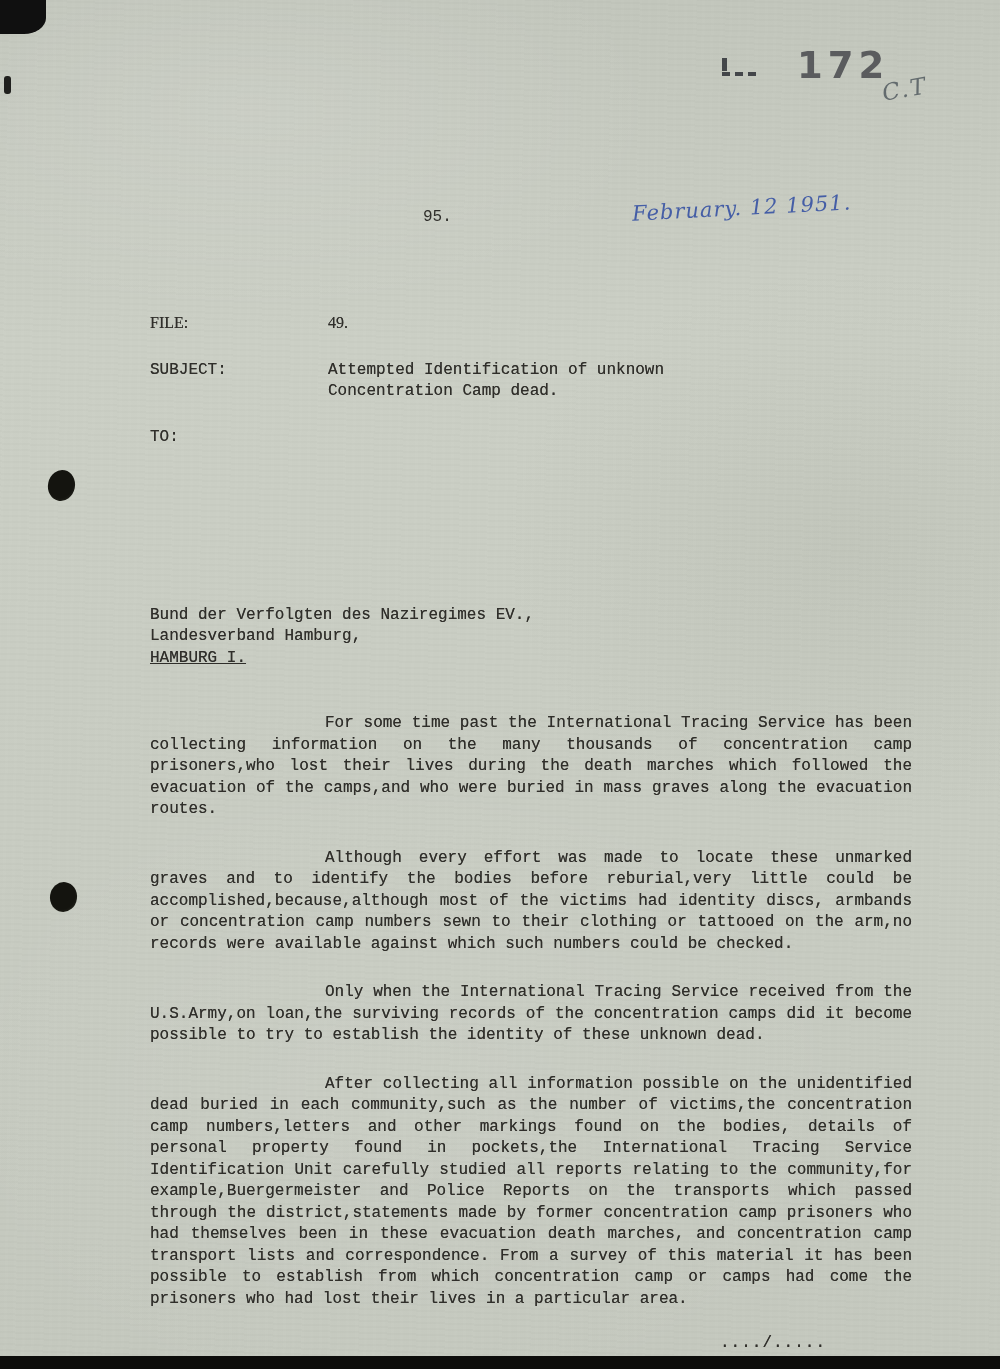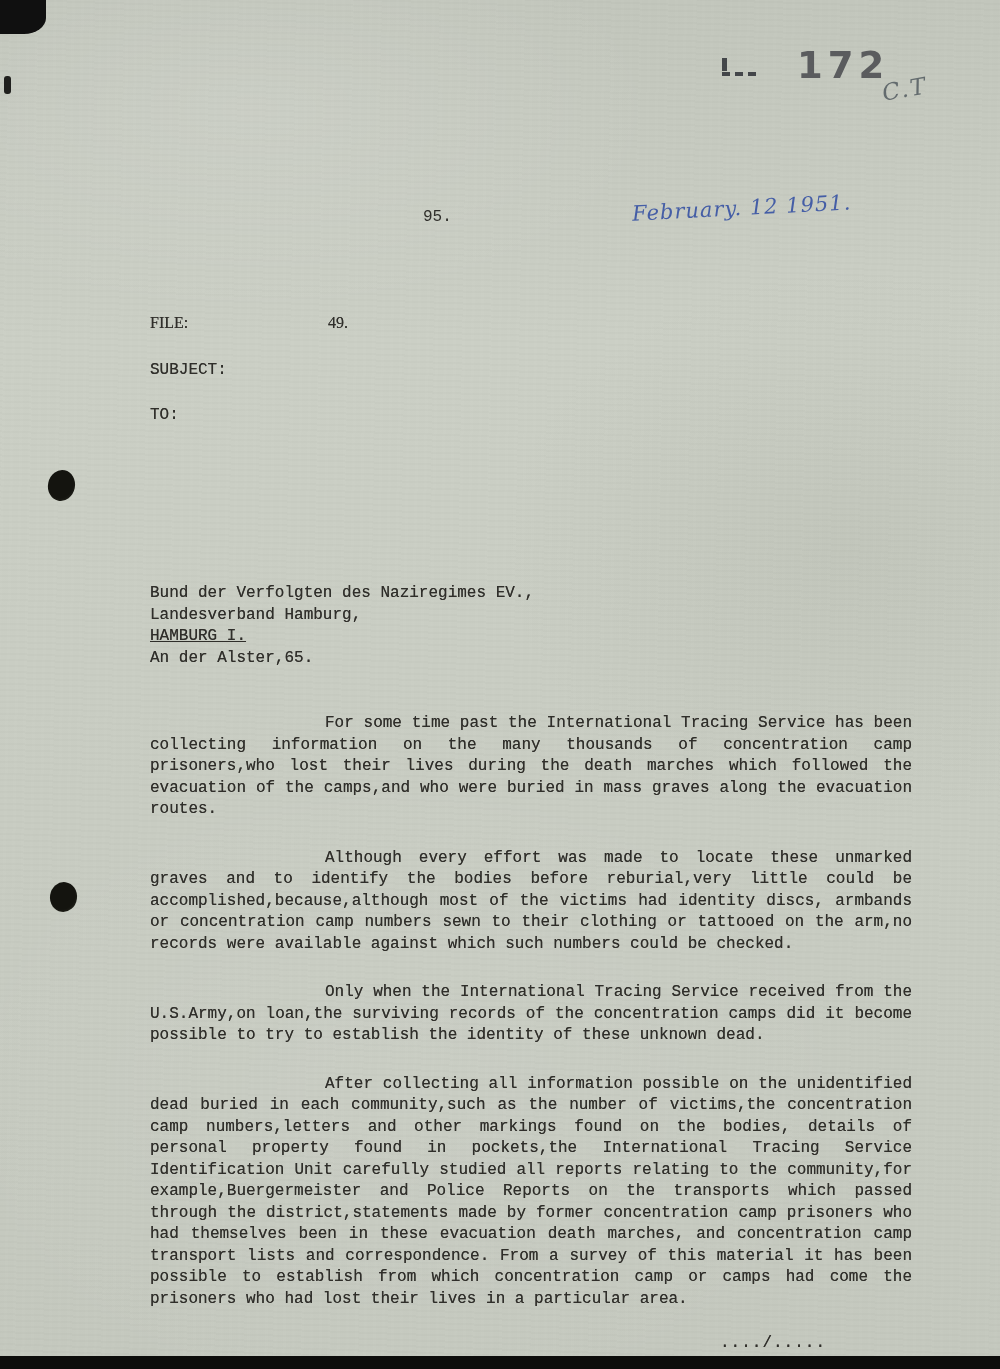--- a/index.html
+++ b/index.html
@@ -112,29 +112,32 @@
 
   <div class="doc">
 
     <div class="meta-row meta-file">
       <div class="meta-label">FILE:</div>
       <div class="meta-value">49.</div>
     </div>
 
     <div class="meta-row meta-subject">
       <div class="meta-label">SUBJECT:</div>
+      <div class="meta-value">
+        <div>Attempted Identification of unknown</div>
+        <div>Concentration Camp dead.</div>
+      </div>
     </div>
 
     <div class="meta-row meta-to">
       <div class="meta-label">TO:</div>
       <div class="meta-value">
         <div>Bund der Verfolgten des Naziregimes EV.,</div>
         <div>Landesverband Hamburg,</div>
         <div class="underline">HAMBURG I.</div>
-        <div>An der Alster,65.</div>
       </div>
     </div>
 
     <div class="body">
       <p>For some time past the International Tracing Service has been collecting information on the many thousands of concentration camp prisoners,who lost their lives during the death marches which followed the evacuation of the camps,and who were buried in mass graves along the evacuation routes.</p>
       <p>Although every effort was made to locate these unmarked graves and to identify the bodies before reburial,very little could be accomplished,because,although most of the victims had identity discs, armbands or concentration camp numbers sewn to their clothing or tattooed on the arm,no records were available against which such numbers could be checked.</p>
       <p>Only when the International Tracing Service received from the U.S.Army,on loan,the surviving records of the concentration camps did it become possible to try to establish the identity of these unknown dead.</p>
       <p>After collecting all information possible on the unidentified dead buried in each community,such as the number of victims,the concentration camp numbers,letters and other markings found on the bodies, details of personal property found in pockets,the International Tracing Service Identification Unit carefully studied all reports relating to the community,for example,Buergermeister and Police Reports on the transports which passed through the district,statements made by former concentration camp prisoners who had themselves been in these evacuation death marches, and concentration camp transport lists and correspondence.  From a survey of this material it has been possible to establish from which concentration camp or camps had come the prisoners who had lost their lives in a particular area.</p>
     </div>
 

